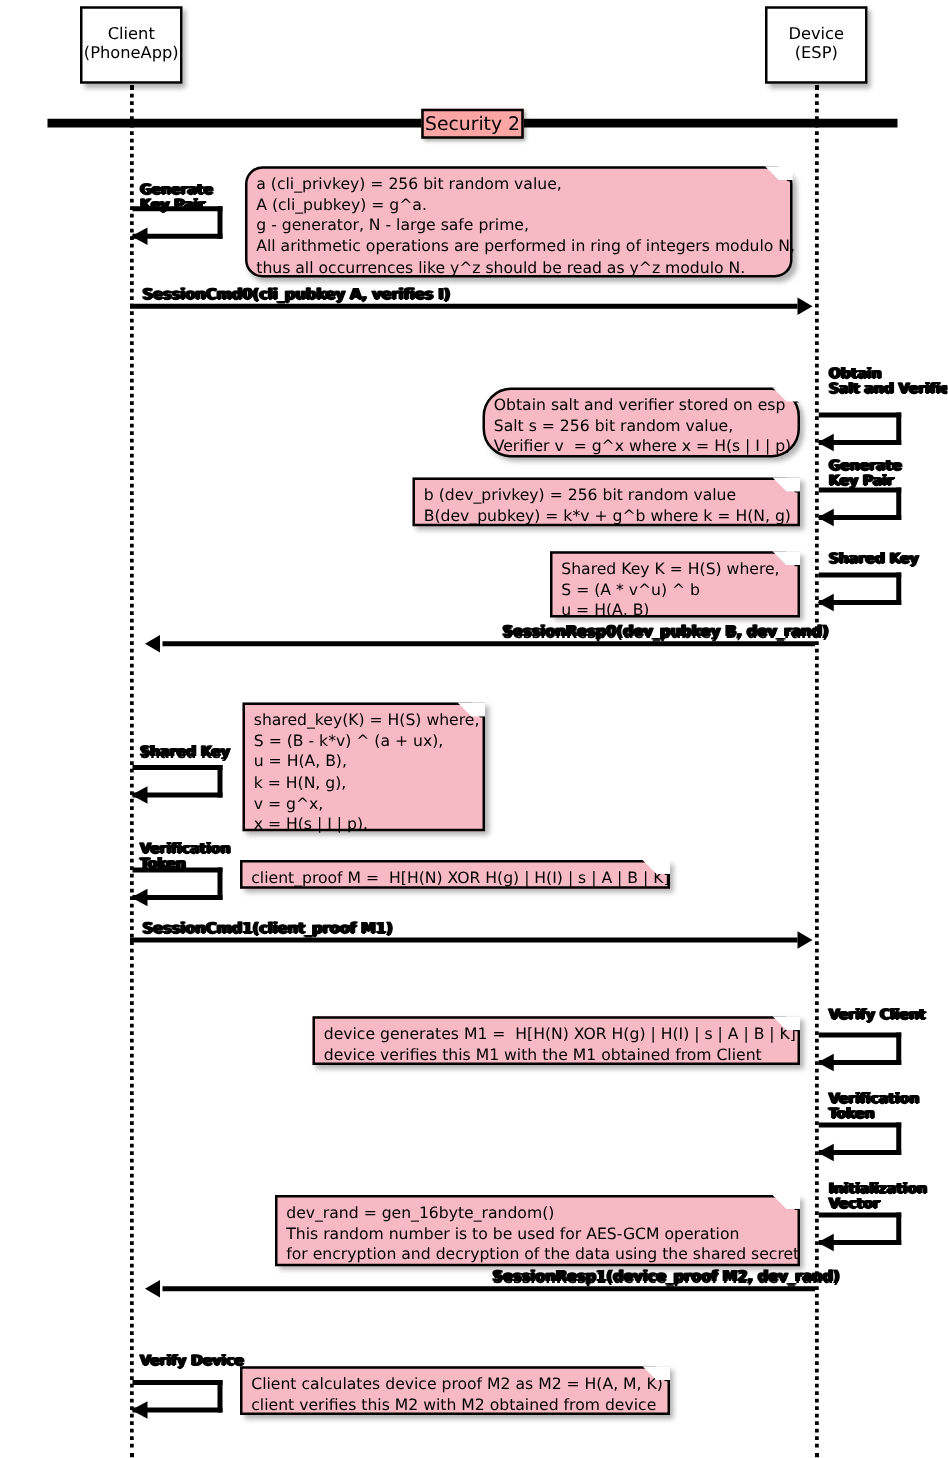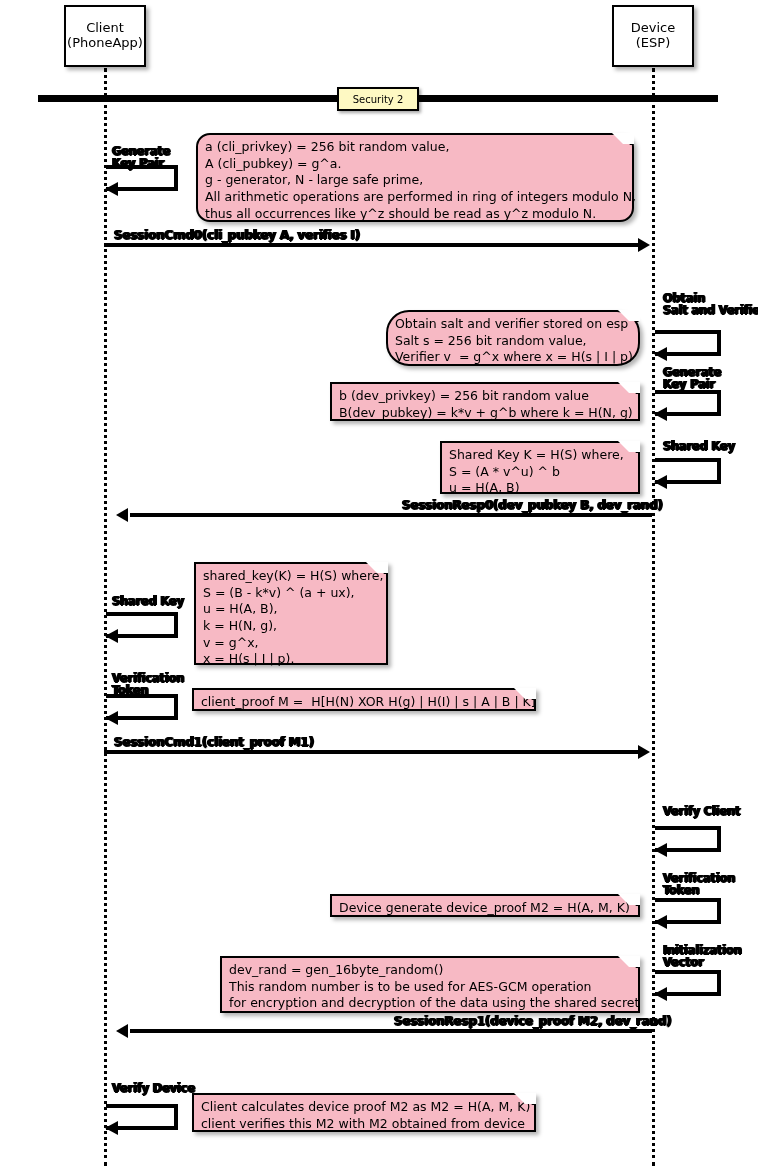--- a/index.html
+++ b/index.html
@@ -44,24 +44,24 @@
 
   
   .divider-bar {
     position: absolute;
     height: 7px;
     background: #000000;
   }
   .divider-label {
     position: absolute;
     box-sizing: border-box;
-    background: #fef9c3;
+    background: #fca5a5;
     border: 2px solid #000000;
     box-shadow: 2px 2px 3px rgba(0,0,0,0.35);
-    font-size: 10px;
+    font-size: 15px;
     color: #000000;
     display: flex;
     align-items: center;
     justify-content: center;
     white-space: nowrap;
   }
 
   
   .note {
     position: absolute;
@@ -295,31 +295,32 @@
   <div class="msg-head-right" style="left:638px; top:745px;"></div>
 
   <div class="selfcall-label" style="left:663px; top:805px;">Verify Client</div>
   <div class="selfcall" style="left:655px; top:826px; width:66px; height:26px;">
     <div class="sc-top" style="width:66px;"></div>
     <div class="sc-right" style="left:62px; height:26px;"></div>
     <div class="sc-bottom" style="top:22px; width:66px;"></div>
     <div class="sc-arrow" style="top:17px;"></div>
   </div>
 
+  <div class="note" style="left:250px; top:813px; width:390px; height:39px;">device generates M1 =  H[H(N) XOR H(g) | H(I) | s | A | B | K]
+device verifies this M1 with the M1 obtained from Client<span class="dogear"></span></div>
 
   <div class="selfcall-label" style="left:663px; top:872px;">Verification
 Token</div>
   <div class="selfcall" style="left:655px; top:898px; width:66px; height:26px;">
     <div class="sc-top" style="width:66px;"></div>
     <div class="sc-right" style="left:62px; height:26px;"></div>
     <div class="sc-bottom" style="top:22px; width:66px;"></div>
     <div class="sc-arrow" style="top:17px;"></div>
   </div>
 
-  <div class="note" style="left:330px; top:894px; width:310px; height:23px;">Device generate device_proof M2 = H(A, M, K)<span class="dogear"></span></div>
 
   <div class="selfcall-label" style="left:663px; top:944px;">Initialization
 Vector</div>
   <div class="selfcall" style="left:655px; top:970px; width:66px; height:26px;">
     <div class="sc-top" style="width:66px;"></div>
     <div class="sc-right" style="left:62px; height:26px;"></div>
     <div class="sc-bottom" style="top:22px; width:66px;"></div>
     <div class="sc-arrow" style="top:17px;"></div>
   </div>
 

